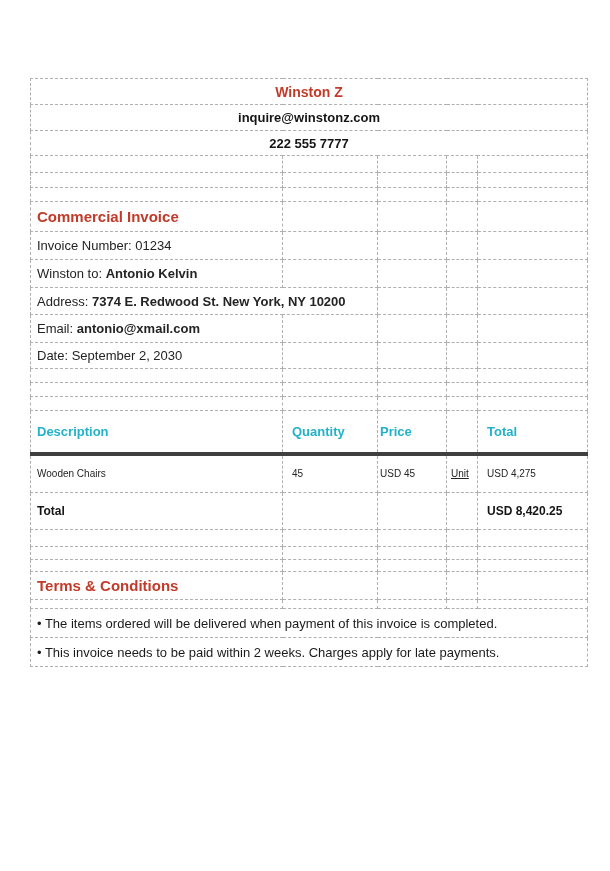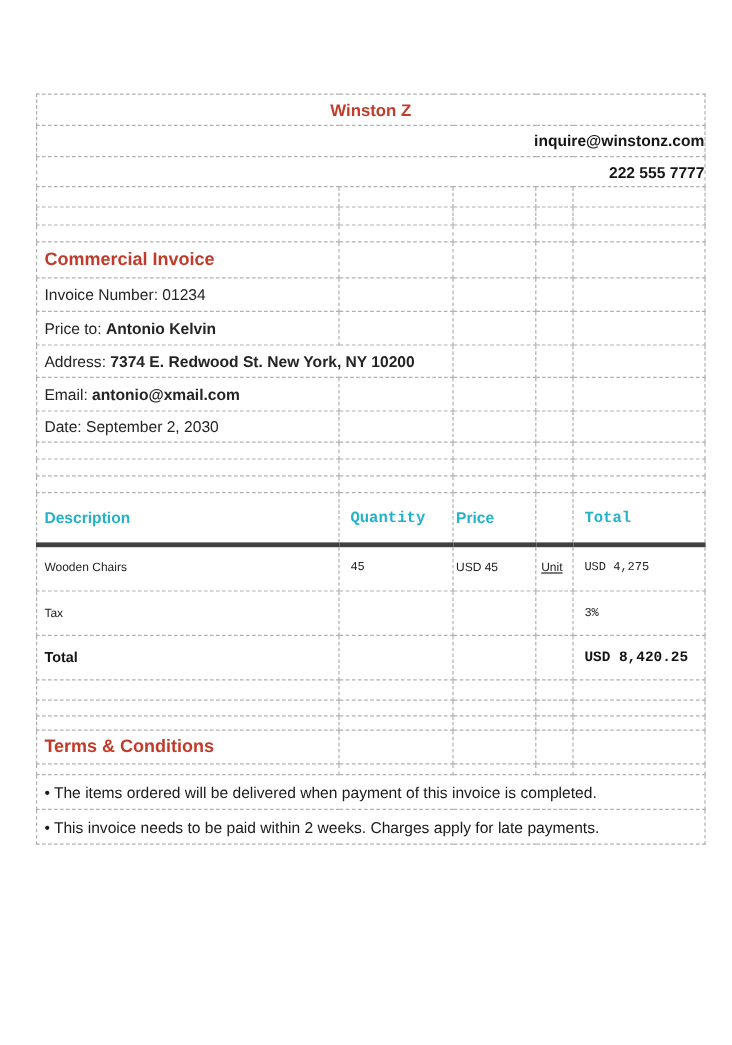--- a/index.html
+++ b/index.html
@@ -29,34 +29,33 @@
     padding: 0;
     vertical-align: middle;
     font-size: 13px;
     color: #242424;
     white-space: nowrap;
     overflow: visible;
   }
   .pl { padding-left: 6px; }
   .pl2 { padding-left: 2px; margin-left: 32px; }
   .pl4 { padding-left: 4px; text-decoration: underline; }
-  .pl7 { padding-left: 9px; font-family: Liberation Mono, monospace; }
+  .pl7 { padding-left: 9px; }
   .center { text-align: center; }
   .bold { font-weight: bold; }
 
   tr.company-row td {
     font-size: 14px;
     font-weight: bold;
     color: #c13b2a;
   }
   tr.contact-row td {
     font-size: 13px;
     font-weight: bold;
     color: #151515;
-    text-align: right;
   }
   td.section-title {
     font-size: 15px;
     font-weight: bold;
     color: #c13b2a;
   }
   tr.detail-row td { font-size: 13px; }
 
   tr.items-head td {
     font-size: 13px;
@@ -133,21 +132,21 @@
           <span>01234</span>
         </td>
         <td></td>
           <td></td>
           <td></td>
           <td></td>
       </tr>
 
       <tr class="detail-row" style="height:28px">
         <td class="pl">
-          <span>Price to:</span>
+          <span>Winston to:</span>
           <span class="bold">Antonio Kelvin</span>
         </td>
         <td></td>
           <td></td>
           <td></td>
           <td></td>
       </tr>
 
       <tr class="detail-row" style="height:27px">
         <td class="pl" colspan="2">
@@ -213,27 +212,20 @@
 
       <tr class="item-row" style="height:39px">
         <td class="pl">Wooden Chairs</td>
         <td class="pl7">45</td>
         <td class="pl2">USD 45</td>
         <td class="pl4">Unit</td>
         <td class="pl7">USD 4,275</td>
       </tr>
 
 
-      <tr class="tax-row" style="height:37px">
-        <td class="pl">Tax</td>
-        <td></td>
-          <td></td>
-          <td></td>
-        <td class="pl7">3%</td>
-      </tr>
 
       <tr class="grand-total-row" style="height:37px">
         <td class="pl">Total</td>
         <td></td>
           <td></td>
           <td></td>
         <td class="pl7">USD 8,420.25</td>
       </tr>
 
       <tr style="height:17px">

